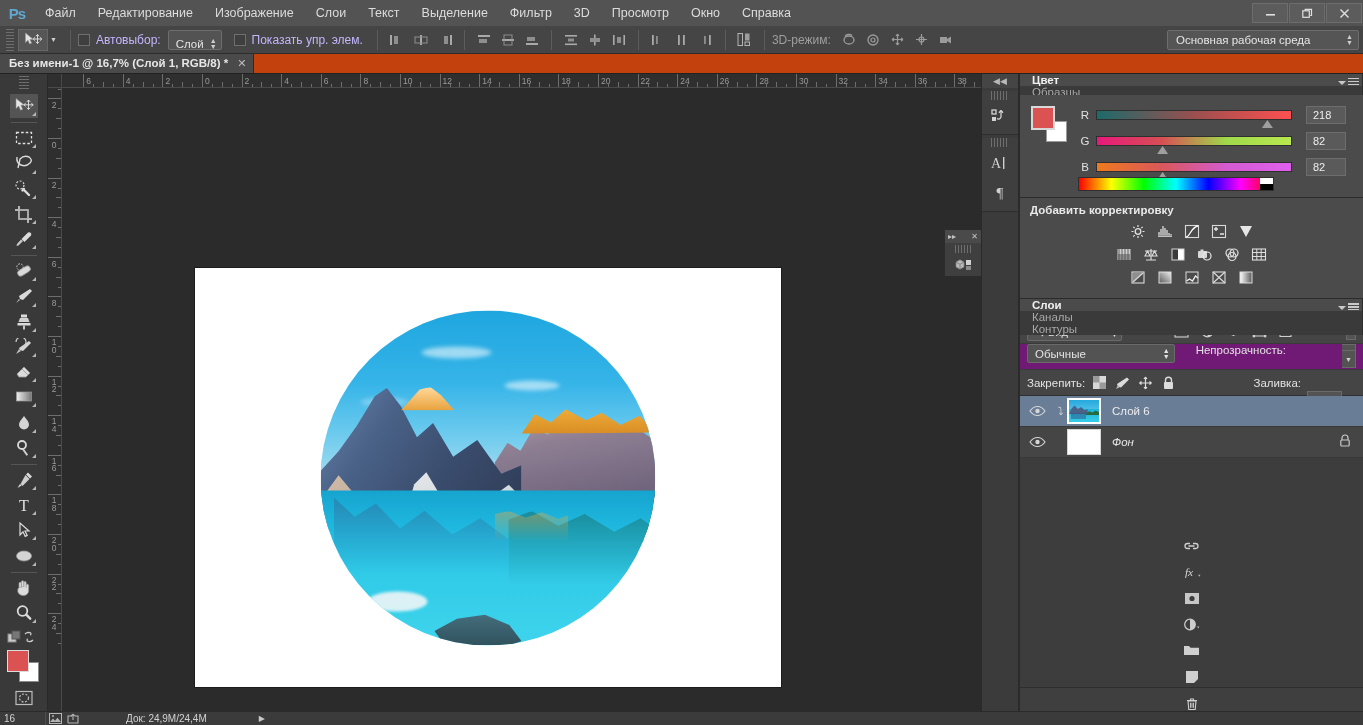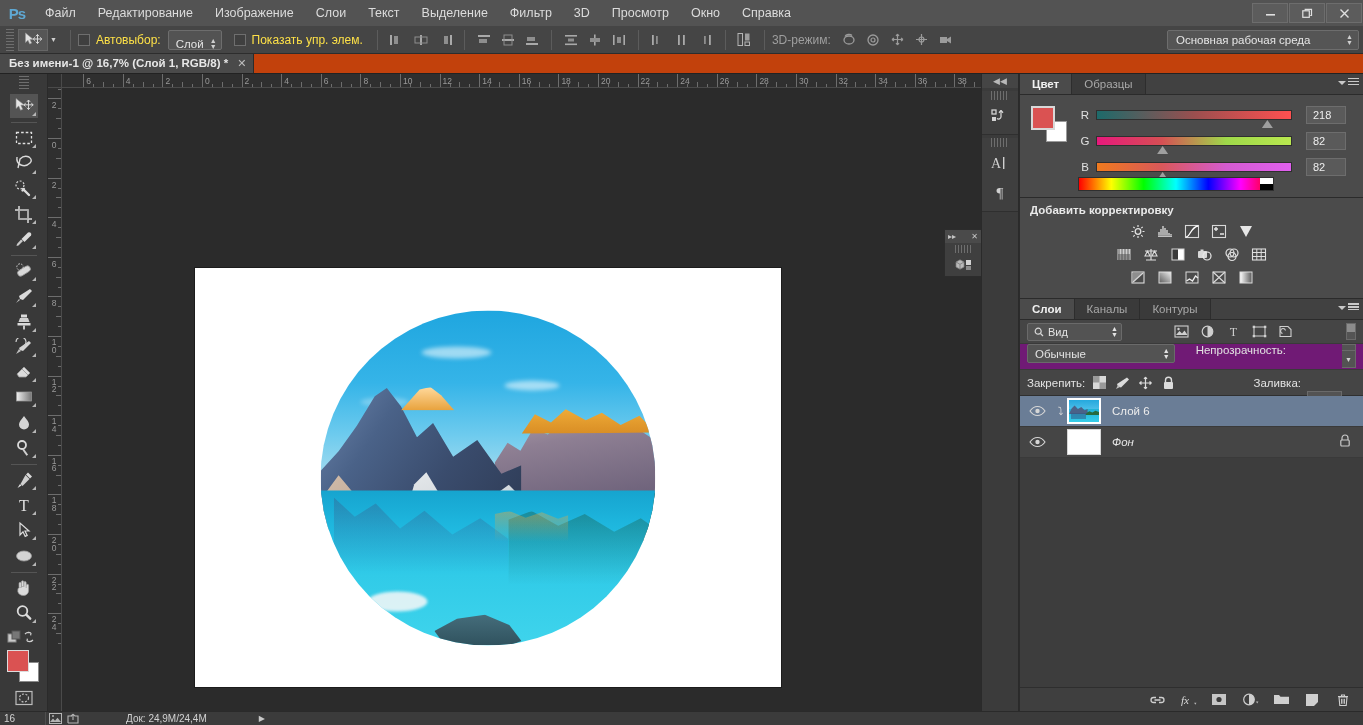--- a/index.html
+++ b/index.html
@@ -46,21 +46,21 @@
   .opt-tool{
     width:30px; height:22px; background:#565656; border:1px solid #666;
     display:flex; align-items:center; justify-content:center; margin-right:2px;
   }
   .opt-caret{ font-size:7px; color:#cfcfcf; margin-right:6px; }
   .vsep{ width:1px; height:20px; background:#5c5c5c; margin:0 7px; }
   .cbox{
     width:12px; height:12px; background:#3f3f3f; border:1px solid #6e6e6e;
     margin-right:6px; flex:none;
   }
-  .opt-label{ font-size:12px; color:#fde047; margin-right:7px; white-space:nowrap;}
+  .opt-label{ font-size:12px; color:#c4b5fd; margin-right:7px; white-space:nowrap;}
   .mini-select{
     height:20px; min-width:50px; background:#535353; border:1px solid #6d6d6d;
     border-radius:2px; display:flex; align-items:center; padding:8px 4px 0 7px;
     font-size:11.5px; color:#e4e4e4; margin-right:4px;
   }
   .mini-select .arrows{ margin-left:auto; font-size:7px; line-height:6px; padding-left:6px; color:#cfcfcf;}
   .align-ico{
     width:22px; height:20px; display:flex; align-items:center; justify-content:center;
     margin:0 1px;
   }
@@ -181,21 +181,21 @@
   #mini3d .grip2{ width:16px;height:8px;margin:2px auto 0;
     background:repeating-linear-gradient(to right,#6e6e6e 0 1px,transparent 1px 3px);}
 
   
   #rightdock{
     position:absolute; right:0; top:0; width:343px; bottom:0; background:#3d3d3d;
   }
   .panel{ border-bottom:1px solid #2b2b2b; }
   .ptabs{
     height:21px; background:#414141; display:flex; align-items:stretch;
-    position:relative; border-bottom:1px solid #2b2b2b;
+    position:relative; border-bottom:1px solid #2b2b2b;flex-direction:column;
   }
   .ptab{
     padding:0 12px; display:flex; align-items:center; font-size:11.5px; color:#a8a8a8;
     background:#3a3a3a; border-right:1px solid #2d2d2d;
   }
   .ptab.active{ background:#4b4b4b; color:#f0f0f0; font-weight:bold; }
   .pmenu{ position:absolute; right:4px; top:4px; display:flex; align-items:center; gap:2px;}
   .pmenu .tri{ border-left:4px solid transparent; border-right:4px solid transparent;
                border-top:4px solid #c9c9c9; }
   .pmenu .lines{ width:11px; height:9px;
@@ -282,21 +282,21 @@
   .clipmark{ width:13px; font-size:11px; color:#d9d9d9; text-align:center; }
   .thumb{ width:34px; height:26px; border:1px solid #d6d6d6; background:#fff;
           position:relative; overflow:hidden; flex:none;}
   .lname{ font-size:11.5px; color:#ececec; margin-left:11px; }
   .lname.shape{ text-decoration:underline; font-style:normal; }
   .lname.bg{ font-style:italic; color:#e6e6e6; }
   .locked{ position:absolute; right:12px; }
   #layerbtns{
     position:absolute; left:0; right:0; bottom:0; height:24px; background:#3f3f3f;
     border-top:1px solid #2e2e2e; display:flex; align-items:center;
-    justify-content:flex-end; padding-right:11px; gap:13px;
+    justify-content:flex-end; padding-right:0; gap:13px;flex-direction:column;
   }
   .lbtn{ width:18px;height:18px;display:flex;align-items:center;justify-content:center;}
 
   
   #statusbar{
     position:absolute; left:0; right:0; bottom:0; height:14px; background:#3b3b3b;
     border-top:1px solid #2a2a2a; display:flex; align-items:center;
     font-size:10px; color:#d2d2d2;
   }
   #zoomfield{

